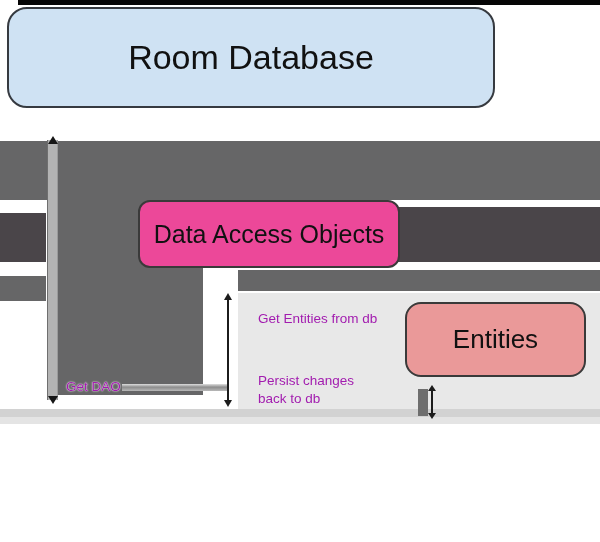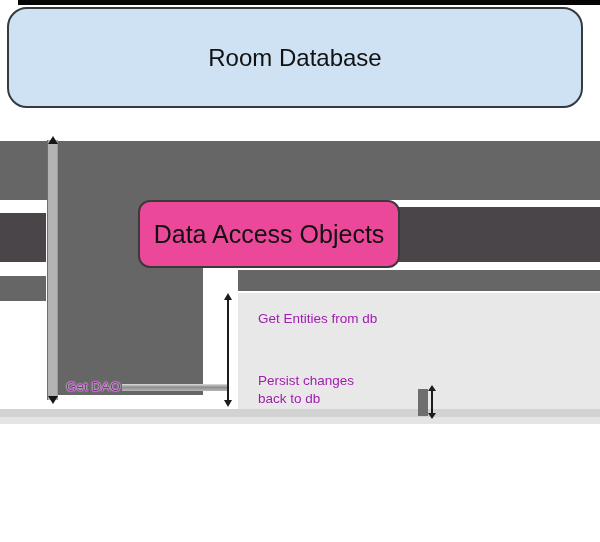--- a/index.html
+++ b/index.html
@@ -8,21 +8,21 @@
     font-family:"Liberation Sans",sans-serif;color:#111;
   }
   .abs{position:absolute;box-sizing:border-box;}
 
   
   .top-bar{left:18px;top:0;width:582px;height:5px;background:#060606;}
 
   
   .node{display:flex;align-items:center;justify-content:center;text-align:center;
         border:2px solid #363a40;box-sizing:border-box;}
-  .room{left:7px;top:7px;width:576px;height:101px;border-radius:20px;background:#cfe2f3;font-size:24px;}
+  .room{left:7px;top:7px;width:488px;height:101px;border-radius:20px;background:#cfe2f3;font-size:34px;}
   .dao{left:138px;top:200px;width:262px;height:68px;border-radius:12px;background:#ec4899;font-size:25px;border-color:#3a3a3a;}
   .entities{left:405px;top:302px;width:181px;height:75px;border-radius:16px;background:#ea9999;font-size:26px;border-color:#3a3a3a;}
   .rest{left:5px;top:430px;width:580px;height:100px;border-radius:22px;background:#c9c9c9;font-size:32px;border-color:#3a3a3a;}
 
   
   .band-top{left:0;top:141px;width:600px;height:59px;background:#666667;}
   .band-left-mid{left:0;top:213px;width:46px;height:49px;background:#4a4549;}
   .band-left-low{left:0;top:276px;width:46px;height:25px;background:#666667;}
   .band-right-mid{left:397px;top:207px;width:203px;height:55px;background:#4a4549;}
   .band-mid-low{left:238px;top:270px;width:362px;height:21px;background:#666667;}
@@ -99,16 +99,19 @@
   <div class="abs sline"></div>
   <div class="abs tri tri-up-s"></div>
   <div class="abs tri tri-down-s"></div>
 
   <div class="abs node room">
     <span>Room Database</span>
   </div>
   <div class="abs node dao">
     <span>Data Access Objects</span>
   </div>
+  <div class="abs node entities">
+    <span>Entities</span>
+  </div>
 
   <div class="abs top-bar"></div>
 
 </div>
 
 </body></html>

